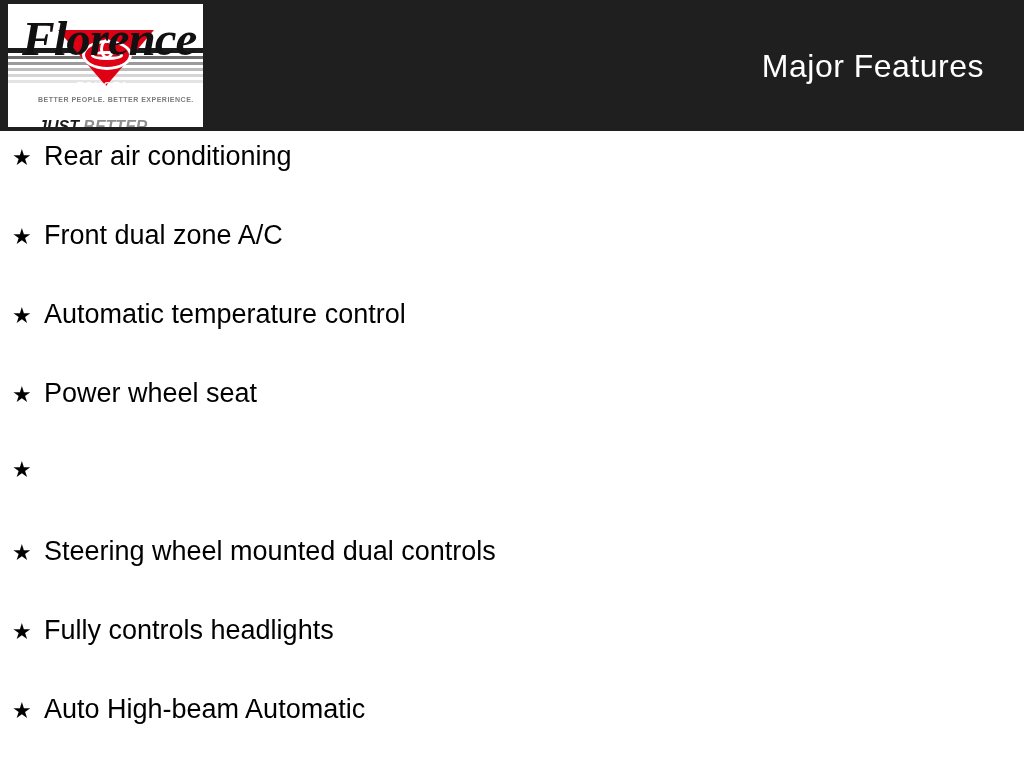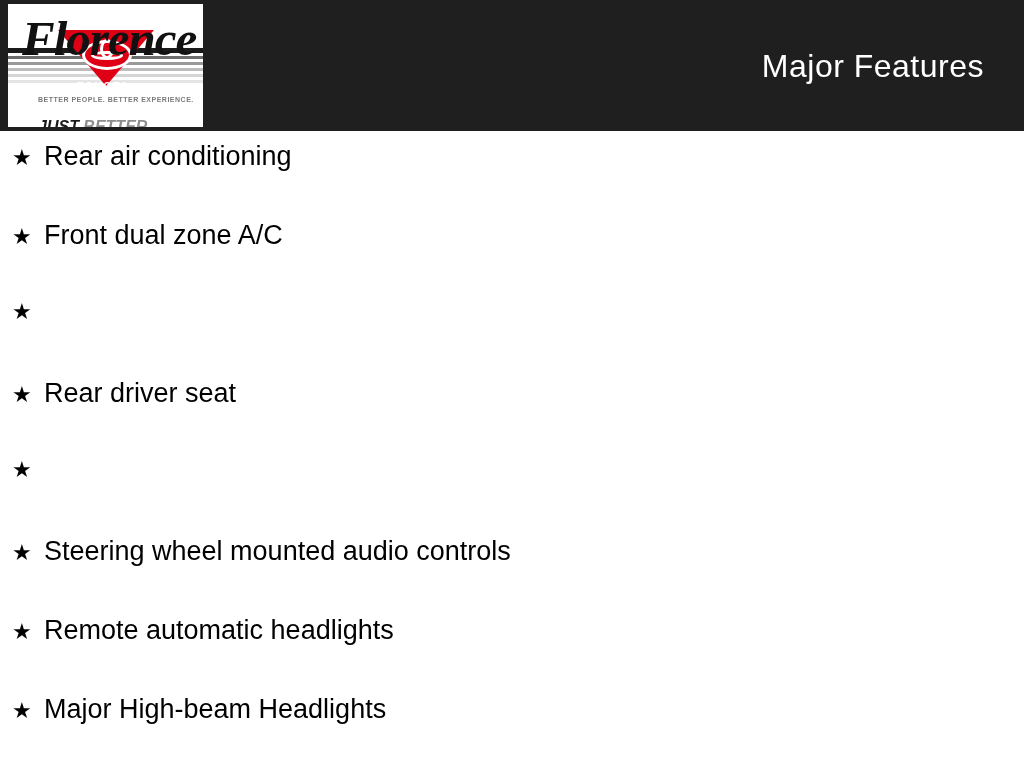--- a/index.html
+++ b/index.html
@@ -258,40 +258,41 @@
       <span class="feature-text">Rear air conditioning</span>
     </div>
 
     <div class="feature-item">
       <span class="bullet-star">★</span>
       <span class="feature-text">Front dual zone A/C</span>
     </div>
 
     <div class="feature-item">
       <span class="bullet-star">★</span>
-    </div>
-
-    <div class="feature-item">
-      <span class="bullet-star">★</span>
-      <span class="feature-text">Rear driver seat</span>
-    </div>
-
-    <div class="feature-item">
-      <span class="bullet-star">★</span>
-    </div>
-
-    <div class="feature-item">
-      <span class="bullet-star">★</span>
-      <span class="feature-text">Steering wheel mounted audio controls</span>
-    </div>
-
-    <div class="feature-item">
-      <span class="bullet-star">★</span>
-      <span class="feature-text">Remote automatic headlights</span>
-    </div>
-
-    <div class="feature-item">
-      <span class="bullet-star">★</span>
-      <span class="feature-text">Major High-beam Headlights</span>
+      <span class="feature-text">Automatic temperature control</span>
+    </div>
+
+    <div class="feature-item">
+      <span class="bullet-star">★</span>
+      <span class="feature-text">Power wheel seat</span>
+    </div>
+
+    <div class="feature-item">
+      <span class="bullet-star">★</span>
+    </div>
+
+    <div class="feature-item">
+      <span class="bullet-star">★</span>
+      <span class="feature-text">Steering wheel mounted dual controls</span>
+    </div>
+
+    <div class="feature-item">
+      <span class="bullet-star">★</span>
+      <span class="feature-text">Fully controls headlights</span>
+    </div>
+
+    <div class="feature-item">
+      <span class="bullet-star">★</span>
+      <span class="feature-text">Auto High-beam Automatic</span>
     </div>
 
   </div>
 </div>
 
 </body></html>

